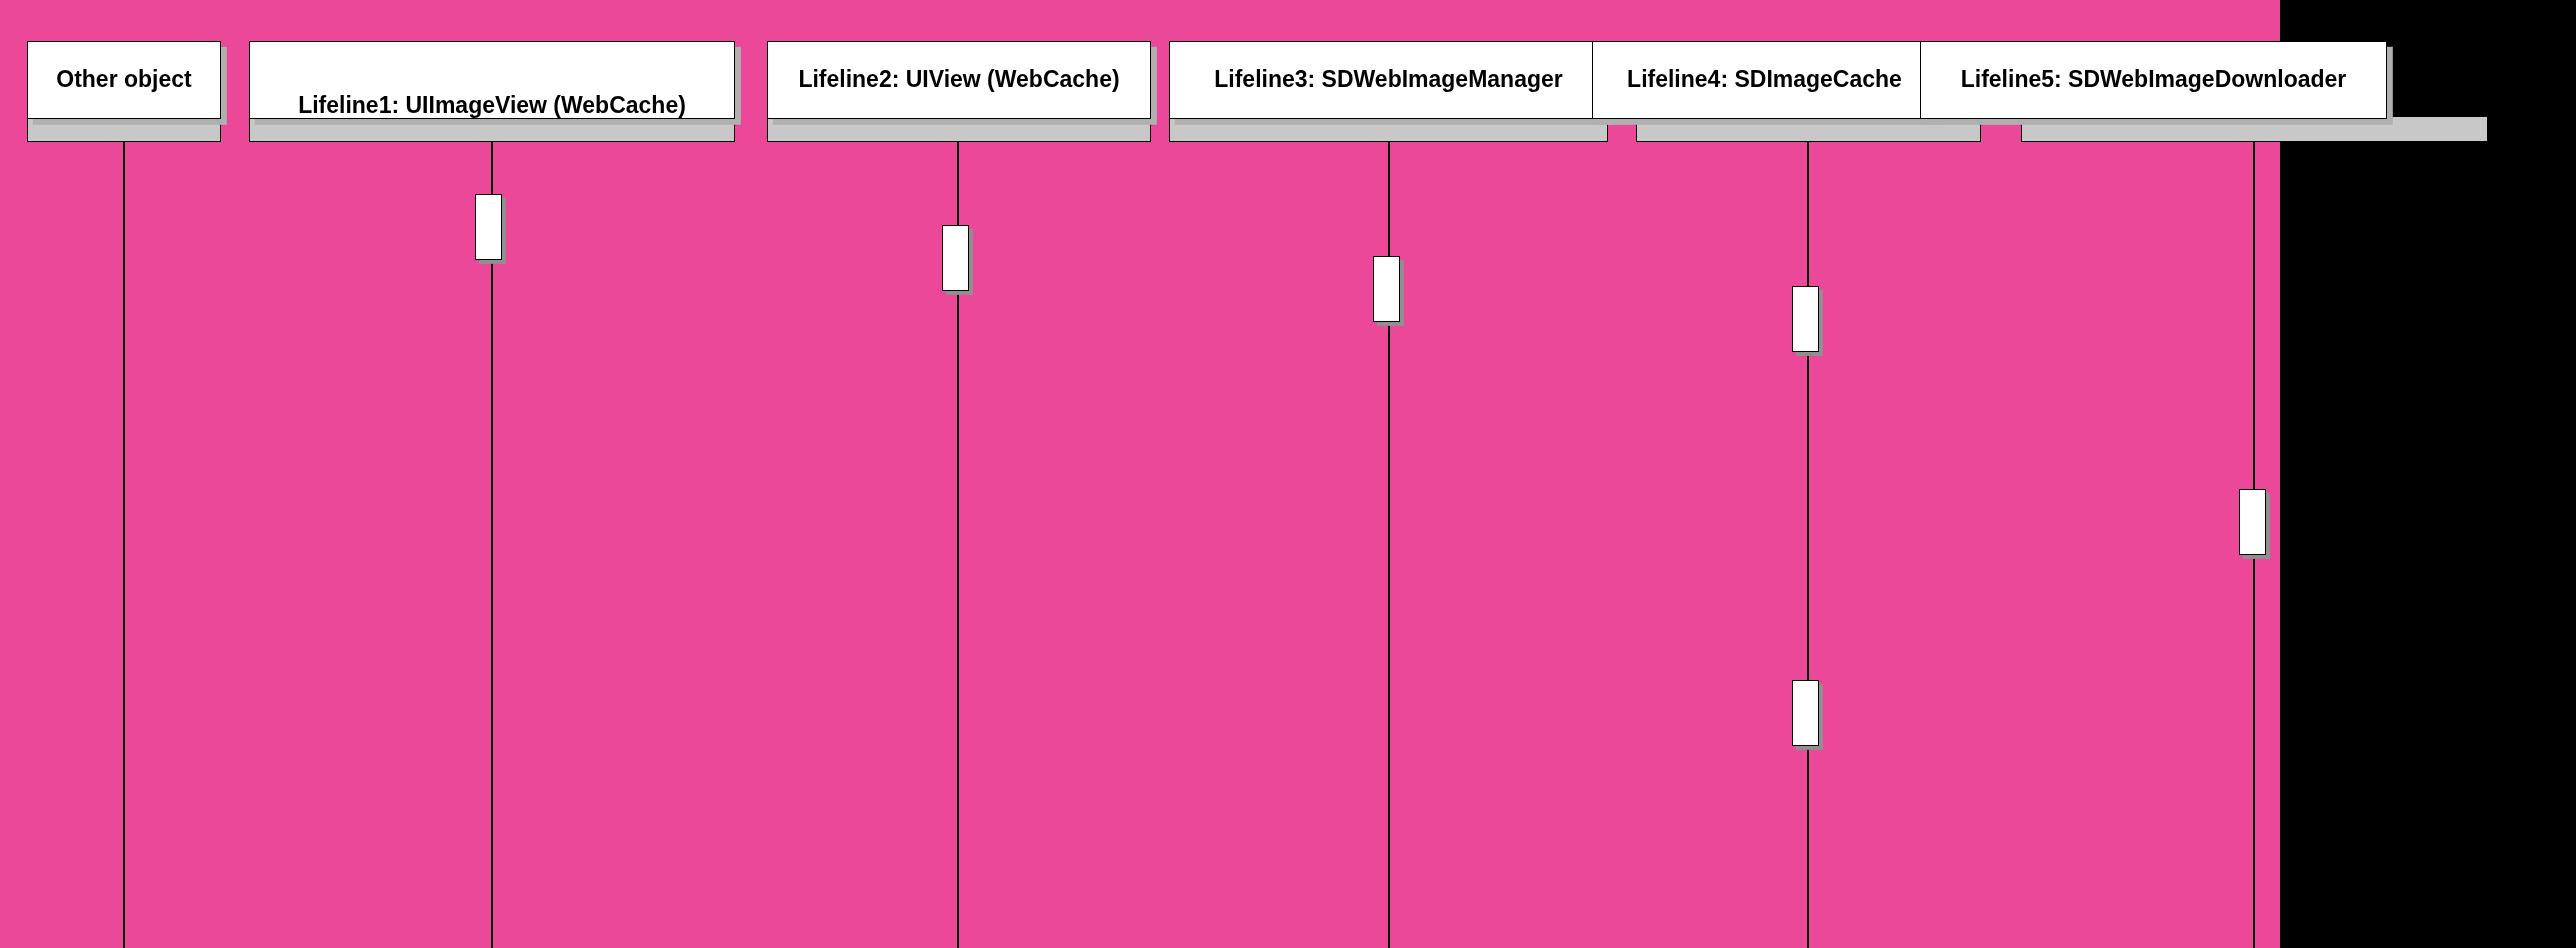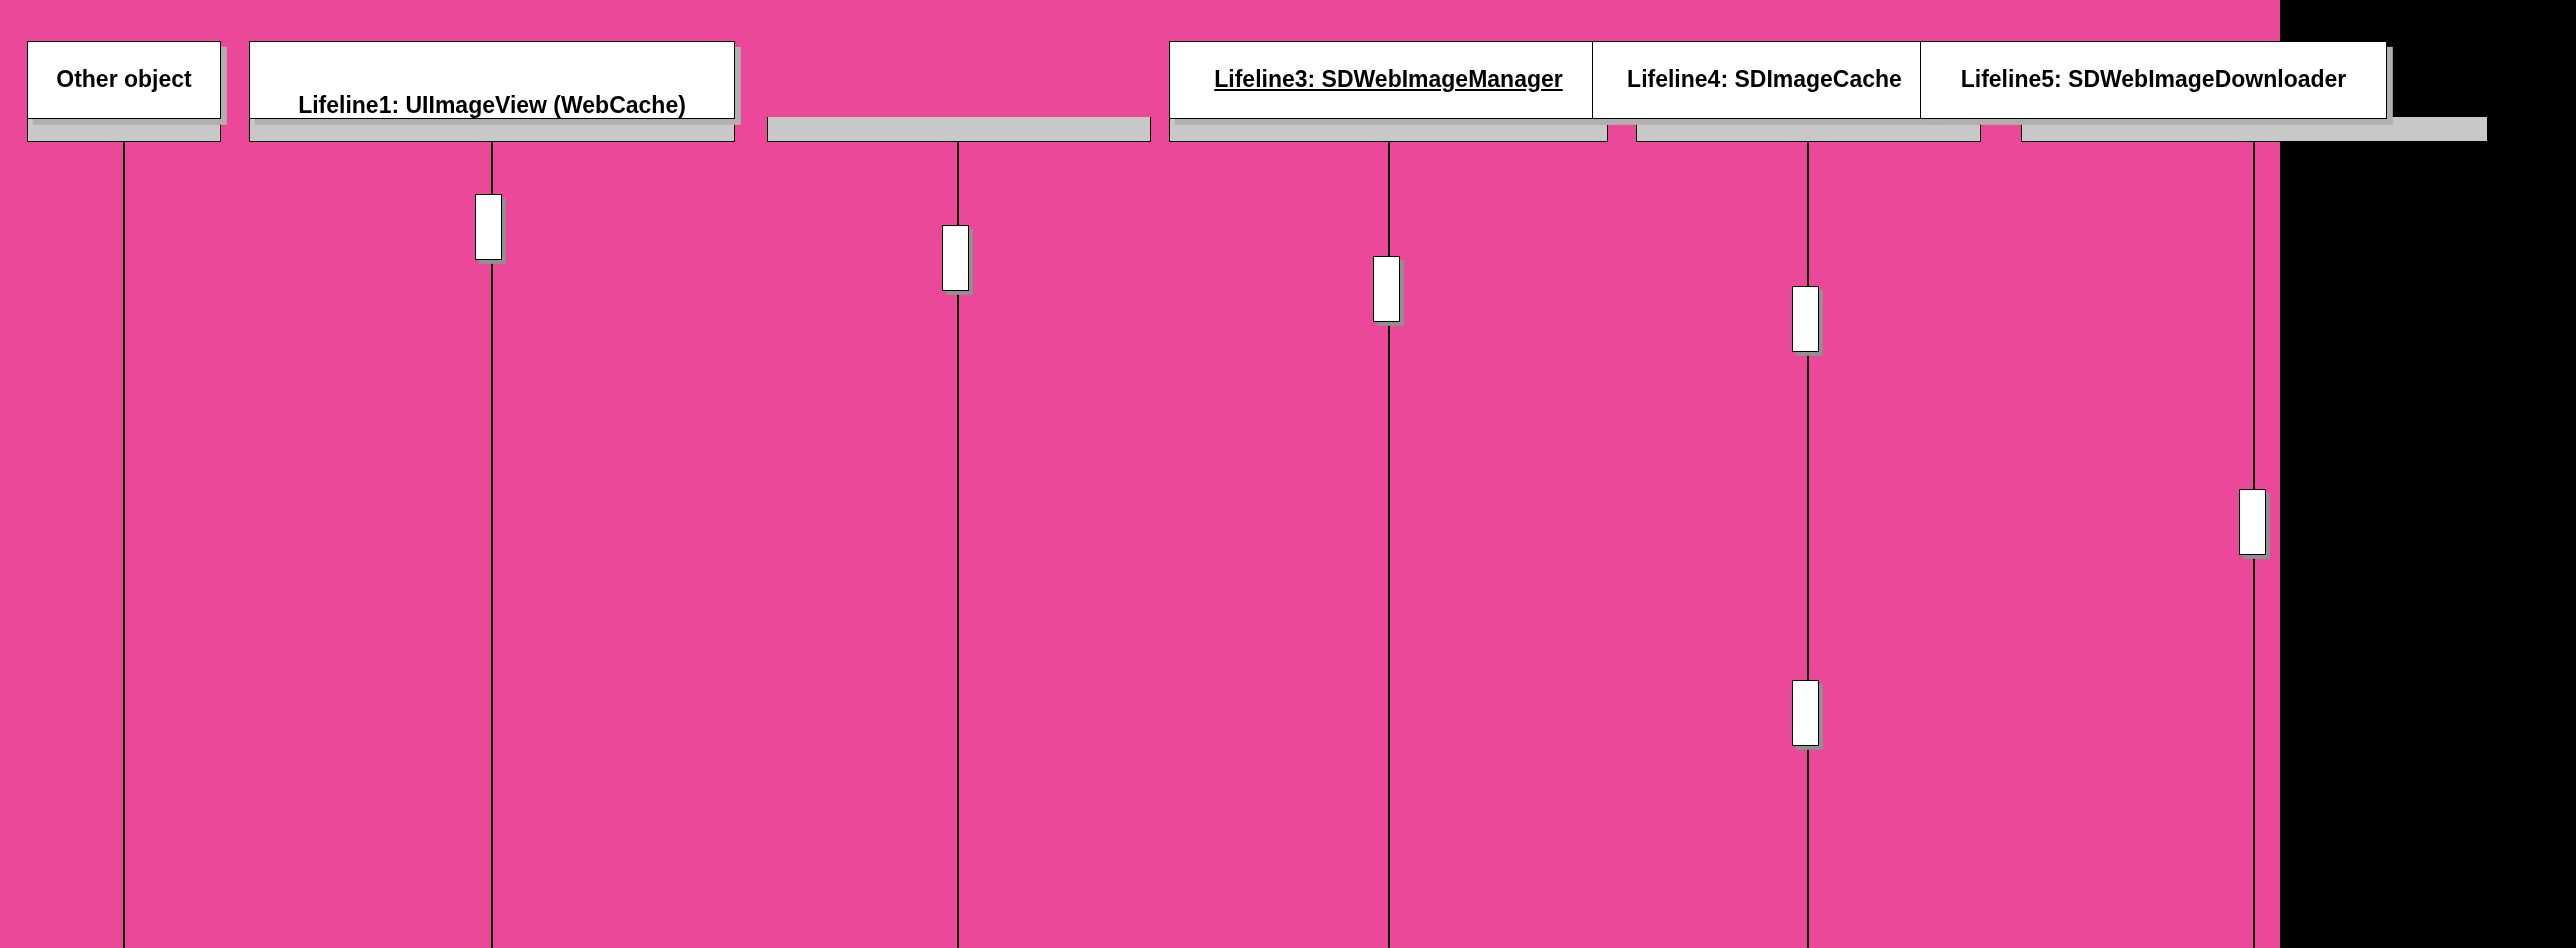--- a/index.html
+++ b/index.html
@@ -81,21 +81,24 @@
   <div class="head-underbar" style="left:1169px; top:117px; width:439px; height:25px;"></div>
   <div class="head-underbar" style="left:1636px; top:117px; width:345px; height:25px;"></div>
   <div class="head-underbar" style="left:2021px; top:117px; width:467px; height:25px;"></div>
 
   <div class="lifeline-head" style="left:27px; top:41px; width:194px; height:78px;">
     <span class="label">Other object</span>
   </div>
   <div class="lifeline-head" style="left:249px; top:41px; width:486px; height:78px;align-items:flex-end;">
     <span class="label">Lifeline1: UIImageView (WebCache)</span>
   </div>
-  <div class="lifeline-head" style="left:1169px; top:41px; width:439px; height:78px;text-decoration:underline;">
+  <div class="lifeline-head" style="left:767px; top:41px; width:384px; height:78px;">
+    <span class="label">Lifeline2: UIView (WebCache)</span>
+  </div>
+  <div class="lifeline-head" style="left:1169px; top:41px; width:439px; height:78px;">
     <span class="label">Lifeline3: SDWebImageManager</span>
   </div>
   <div class="lifeline-head" style="left:1592px; top:41px; width:345px; height:78px;">
     <span class="label">Lifeline4: SDImageCache</span>
   </div>
   <div class="lifeline-head" style="left:1920px; top:41px; width:467px; height:78px;">
     <span class="label">Lifeline5: SDWebImageDownloader</span>
   </div>
 
   <div class="activation" style="left:475px; top:194px; width:27px; height:66px;"></div>

